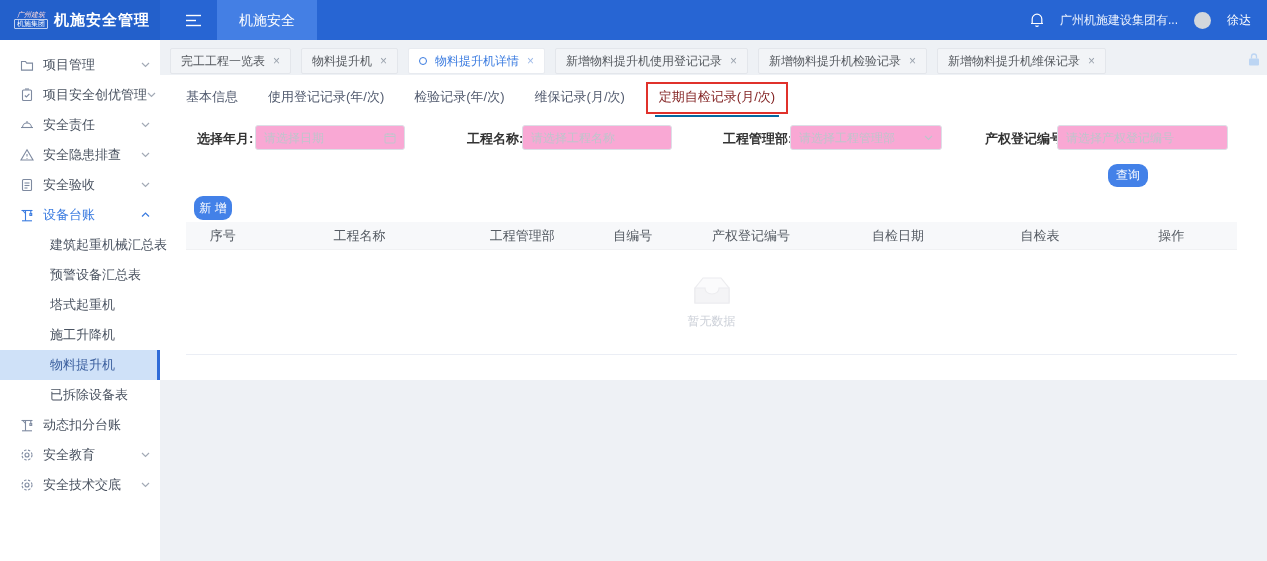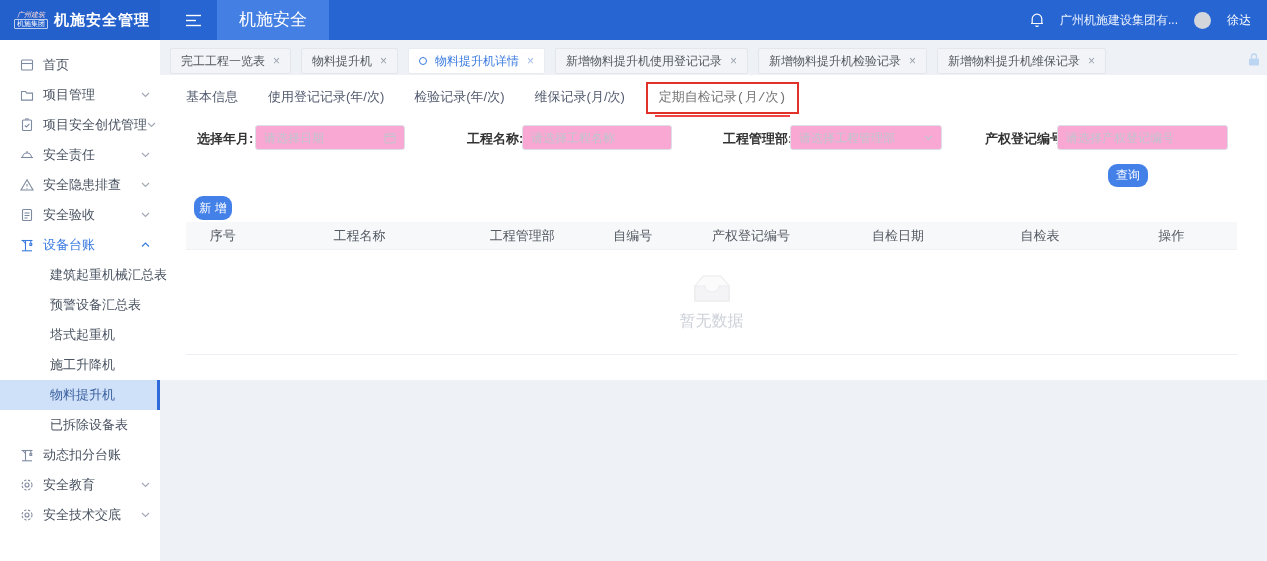--- a/index.html
+++ b/index.html
@@ -16,21 +16,21 @@
     background:#2765d3; display:flex; align-items:center; color:#fff; z-index:30; }
   .logo-area { width:160px; height:40px; background:#2360cb; display:flex;
     align-items:center; padding-left:14px; flex-shrink:0; }
   .mini-logo { width:34px; text-align:center; margin-right:6px; line-height:1.1; }
   .mini-logo .l1 { font-size:7px; color:#ffd9d9; font-style:italic; white-space:nowrap; }
   .mini-logo .l2 { font-size:7px; color:#fff; border:1px solid rgba(255,255,255,.7);
     border-radius:1px; padding:0 1px; white-space:nowrap; }
   .app-title { font-size:15px; font-weight:bold; letter-spacing:1px; white-space:nowrap; }
   .collapse-btn { margin-left:26px; cursor:pointer; }
   .header-tab { margin-left:16px; height:40px; line-height:40px; background:#447fe4;
-    padding:0 22px; font-size:17px; cursor:pointer; white-space:nowrap; }
+    padding:0 22px; font-size:14px; cursor:pointer; white-space:nowrap; }
   .header-right { margin-left:auto; display:flex; align-items:center; gap:16px;
     padding-right:16px; }
   .bell { cursor:pointer; }
   .company { font-size:12px; color:#eaf1fd; white-space:nowrap; }
   .avatar { width:17px; height:17px; border-radius:50%; background:#d3d7dc; }
   .user-name { font-size:12px; }
 
   
   .sidebar { position:absolute; top:40px; left:0; bottom:0; width:160px;
     background:#fff; padding-top:10px; z-index:20; }
@@ -57,22 +57,22 @@
   .rtab.active .close { color:#9db9e8; }
   .tab-lock { position:absolute; top:52px; right:6px; color:#bcd5f3; cursor:pointer; }
 
   
   .card { position:absolute; top:75px; left:160px; right:0; height:305px;
     background:#fff; z-index:10; }
 
   .subtabs { position:absolute; top:13px; left:26px; display:flex; }
   .stab { margin-right:30px; padding-bottom:9px; font-size:13px; color:#515a6e;
     cursor:pointer; position:relative; white-space:nowrap; }
-  .stab.active { color:#737373; border-bottom:2px solid #ef4444; padding-left:4px;
-    padding-right:4px;font-family:Liberation Mono, monospace; }
+  .stab.active { color:#7f1d1d; border-bottom:2px solid #0369a1; padding-left:4px;
+    padding-right:4px; }
   .red-annotation { position:absolute; left:-9px; right:-9px; top:-6px; bottom:1px;
     border:2px solid #e0312b; pointer-events:none; }
 
   
   .f-label { position:absolute; top:55px; font-size:13px; font-weight:bold;
     color:#333; white-space:nowrap; }
   .ctl { position:absolute; top:50px; height:25px; border:1px solid #dcdfe6;
     border-radius:3px; background:#f9a8d4; display:flex; align-items:center; padding:0 8px; }
   .ctl input { border:none; outline:none; flex:1; font-size:12px; color:#606266;
     font-family:inherit; background:transparent; min-width:0; }
@@ -90,21 +90,21 @@
     background:#f7f8fa; display:flex; align-items:center; font-size:13px;
     color:#555b63; border-bottom:1px solid #f0f1f3; }
   .th { text-align:center; white-space:nowrap; overflow:hidden; }
   .th:nth-child(1){width:7%} .th:nth-child(2){width:19%} .th:nth-child(3){width:12%}
   .th:nth-child(4){width:9%} .th:nth-child(5){width:13.5%} .th:nth-child(6){width:14.5%}
   .th:nth-child(7){width:12.5%} .th:nth-child(8){width:12.5%}
 
   .table-body { position:absolute; top:175px; left:26px; right:30px; height:105px;
     border-bottom:1px solid #ebeef5; display:flex; flex-direction:column;
     align-items:center; justify-content:center; }
-  .empty-text { font-size:16px; color:#cdd1d9; margin-top:6px;text-align:center; }
+  .empty-text { font-size:12px; color:#cdd1d9; margin-top:6px;text-align:center; }
 </style>
 </head>
 <body>
 
 <div class="app-header">
   <div class="logo-area">
     <div class="mini-logo">
       <div class="l1">广州建筑</div>
       <div class="l2">机施集团</div>
     </div>
@@ -130,29 +130,20 @@
     <span class="company">广州机施建设集团有...</span>
     <span class="avatar"></span>
     <span class="user-name">徐达</span>
   </div>
 </div>
 
 <div class="sidebar">
   <div class="mi">
     <span class="mi-icon">
         <svg width="14" height="14" viewBox="0 0 14 14" fill="none" stroke="currentColor" stroke-width="1.1">
-          <rect x="1.5" y="2" width="11" height="10" rx="1"></rect>
-          <line x1="1.5" y1="5.5" x2="12.5" y2="5.5"></line>
-        </svg>
-      </span>
-    <span>首页</span>
-  </div>
-  <div class="mi">
-    <span class="mi-icon">
-        <svg width="14" height="14" viewBox="0 0 14 14" fill="none" stroke="currentColor" stroke-width="1.1">
           <path d="M1.5 3.5h4l1.2 1.6h5.8v7H1.5z"></path>
         </svg>
       </span>
     <span>项目管理</span>
     <span class="chev">
         <svg width="9" height="6" viewBox="0 0 9 6" fill="none" stroke="currentColor" stroke-width="1.2">
           <polyline points="1,1 4.5,4.5 8,1"></polyline>
         </svg>
       </span>
   </div>

